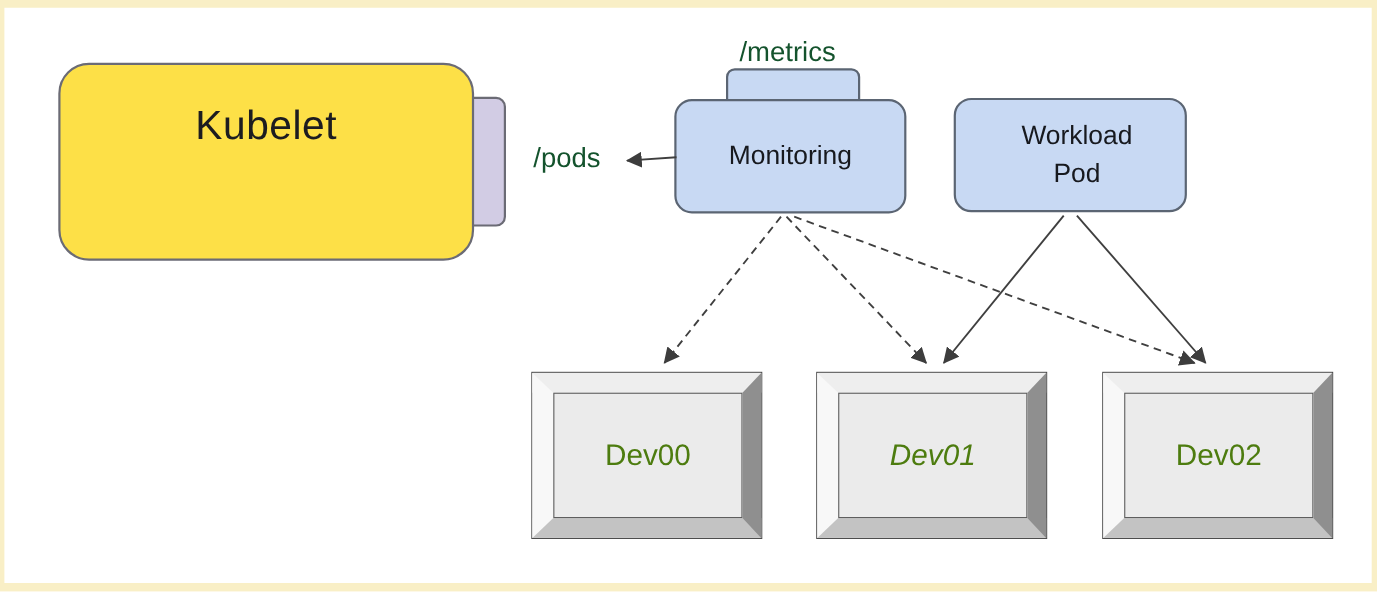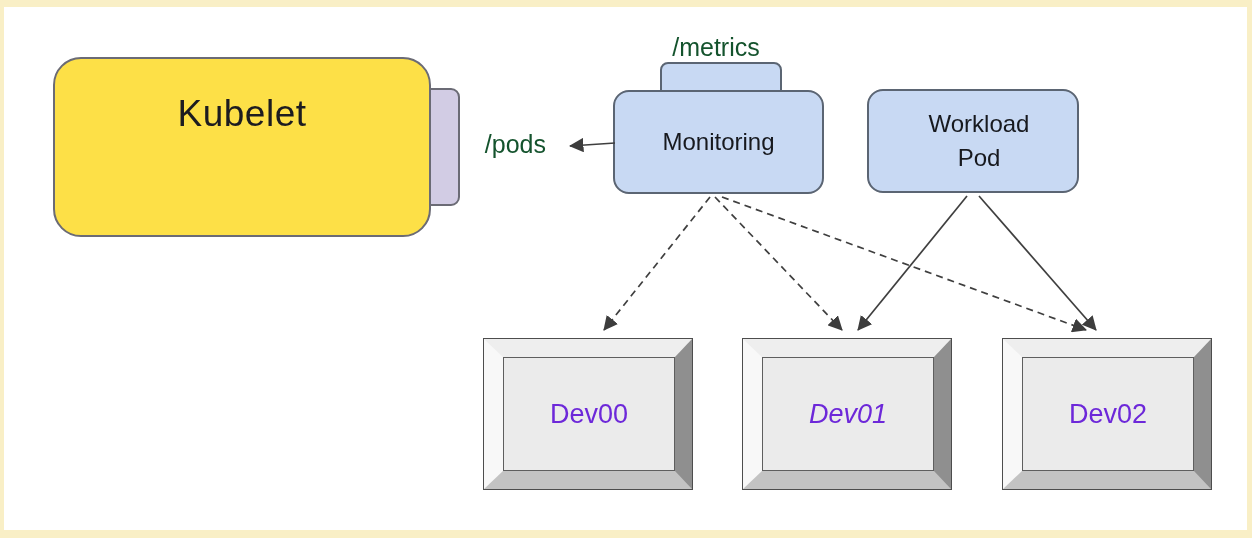--- a/index.html
+++ b/index.html
@@ -65,21 +65,21 @@
     position:absolute;inset:0;
     border-style:solid;
     border-width:18px 17px 18px 19px;
     border-color:#eeeeee #8f8f8f #c3c3c3 #f8f8f8;
     box-sizing:border-box;
   }
   .dev .panel{
     position:absolute;left:19px;top:18px;right:17px;bottom:18px;
     background:#ebebeb;border:1px solid #5e5e5e;
     display:flex;align-items:center;justify-content:center;
-    font-size:27px;color:#6d28d9;
+    font-size:27px;color:#4d7c0f;
   }
   .dev00{left:483px;top:338px;}
   .dev01{left:742px;top:338px;font-style:italic;}
   .dev02{left:1002px;top:338px;}
   
   svg.edges{position:absolute;inset:0;z-index:3;pointer-events:none;}
   .edge{stroke:#3f3f3f;stroke-width:1.7;fill:none;}
   .edge.dashed{stroke-dasharray:7 5;}
 </style>
 </head>

